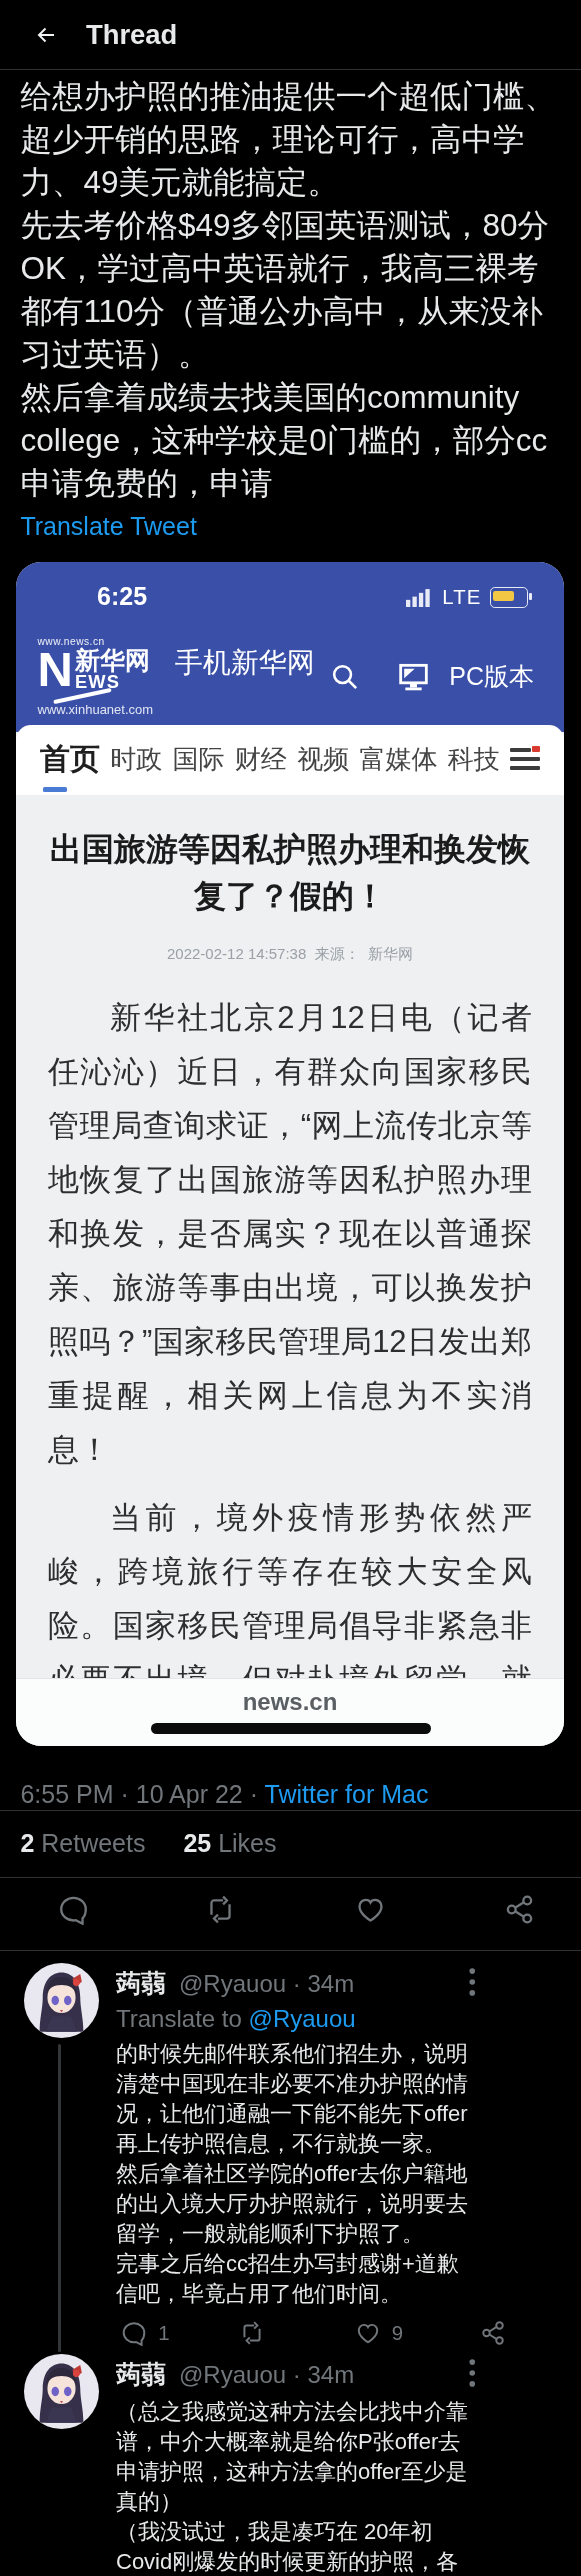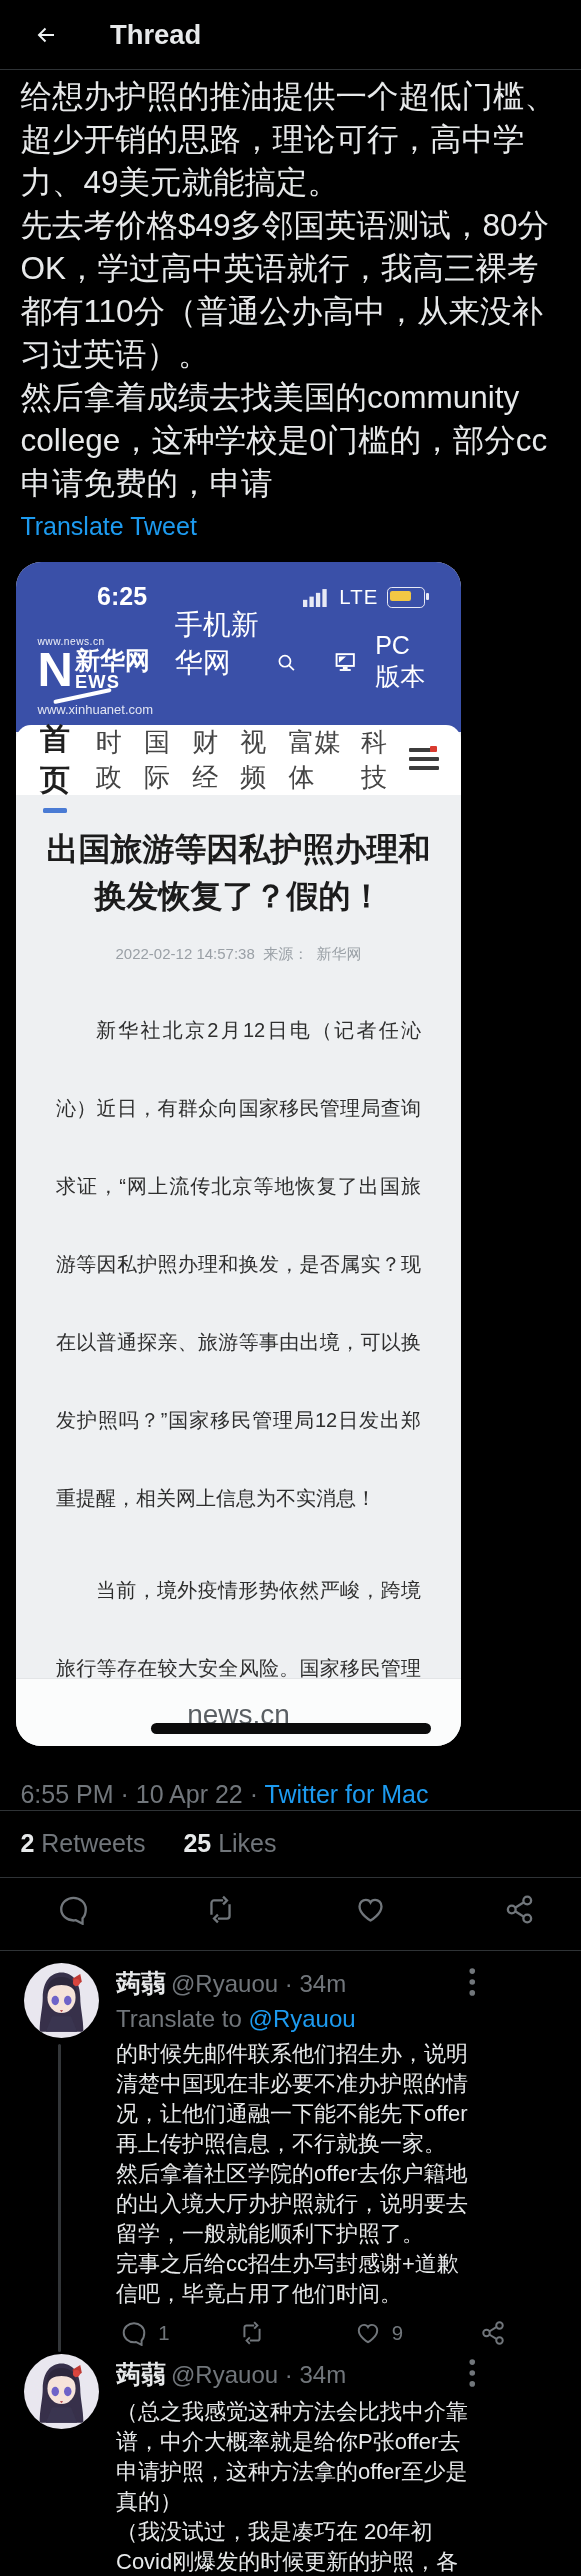--- a/index.html
+++ b/index.html
@@ -2,27 +2,27 @@
 <html style="font-size:8.6px"><head>
 <meta charset="utf-8">
 <style>
   html,body{margin:0;padding:0;background:#000;}
   .page{position:relative;width:581px;height:2576px;background:#000;overflow:hidden;
         font-family:"Liberation Sans",sans-serif;}
   
   .topbar{position:absolute;top:0;left:0;width:581px;height:69px;display:flex;align-items:center;
           border-bottom:1.1px solid #2f3336;background:#000;}
   .back{margin-left:34px;width:24px;height:24px;}
-  .topbar-title{margin-left:52px;color:#e7e9ea;font-size:27.4px;font-weight:700;}
+  .topbar-title{margin-left:28px;color:#e7e9ea;font-size:27.4px;font-weight:700;}
   
   .tweet-text{position:absolute;top:75px;left:20.4px;width:540px;color:#e7e9ea;
               font-size:31.5px;line-height:43px;white-space:pre-line;}
   .translate{position:absolute;top:512px;left:20.4px;color:#1d9bf0;font-size:25px;}
   
-  .card{position:absolute;top:562px;left:16px;width:445px;height:1184px;border-radius:25px;
+  .card{position:absolute;top:562px;left:16px;width:548px;height:1184px;border-radius:25px;
         overflow:hidden;background:#eef0f2;}
   .card-blue{position:relative;height:170px;background:#3a50a8;color:#fff;}
   .st-time{position:absolute;left:81px;top:20.4px;font-size:25px;font-weight:600;}
   .st-right{position:absolute;right:36px;top:24px;display:flex;align-items:center;gap:8.6px;}
   .lte{font-size:20.4px;font-weight:400;letter-spacing:1.1px;}
   .battery{position:relative;width:36px;height:18.3px;border:1.6px solid #e8eaf5;border-radius:4.8px;}
   .battery .fill{position:absolute;left:2.2px;top:2.2px;width:20.4px;height:10.8px;background:#f2c744;border-radius:2.2px;}
   .battery .tip{position:absolute;right:-4.8px;top:4.8px;width:2.7px;height:6.5px;background:#e8eaf5;border-radius:1.1px;}
   .site-row{position:absolute;left:21.5px;right:30px;bottom:16px;display:flex;align-items:flex-end;}
   .logo{line-height:1;color:#fff;}
@@ -45,43 +45,43 @@
   .nav-item{font-size:26px;color:#454545;}
   .burger{width:30px;height:24px;position:relative;}
   .burger .b{position:absolute;left:0;width:30px;height:4.3px;background:#3c3c3c;border-radius:1.1px;}
   .burger .b1{top:0;width:21.5px;}
   .burger .b2{top:9.1px;}
   .burger .b3{top:18.3px;}
   .burger .r{position:absolute;right:0;top:-1.1px;width:7.5px;height:5.4px;background:#d93a2f;border-radius:1.1px;}
   .card-body{position:relative;padding:0 24px;color:#2e2e2e;}
   .a-title{margin:31px 0 0;font-size:32px;line-height:47px;font-weight:700;color:#1b1b1b;text-align:center;}
   .a-date{margin-top:25px;text-align:center;font-size:15px;color:#9aa0a6;}
-  .a-p{margin:27px 16px 0;font-size:20px;line-height:78px;text-indent:2em;text-align:justify;}
+  .a-p{margin:27px 8px 0;font-size:31px;line-height:54px;text-indent:2em;text-align:justify;}
   .a-p2{margin-top:14px;}
   .a-clip{margin-top:0;height:18.3px;overflow:hidden;font-size:24px;line-height:54px;text-indent:2em;}
   .card-footer{position:absolute;left:0;right:0;bottom:0;height:67px;background:#fbfcfc;
                border-top:1.1px solid #e3e5e7;}
-  .url{margin-top:20px;text-align:center;font-size:28px;color:#5a5f63;}
+  .url{margin-top:9px;text-align:center;font-size:24px;color:#5a5f63;font-weight:bold;}
   .homepill{position:absolute;left:135px;bottom:12px;width:280px;height:10.8px;background:#0b0b0b;border-radius:6.5px;}
   
   .timestamp{position:absolute;top:1768px;left:20.4px;font-size:25px;color:#71767b;margin-top:12px;}
   .timestamp .blue{color:#1d9bf0;}
   .divider{position:absolute;left:0;width:581px;height:1.1px;background:#2f3336;}
   .stats{position:absolute;top:1829px;left:20.4px;font-size:25px;color:#71767b;}
   .stats b{color:#e7e9ea;font-weight:700;}
   .stats .gap{display:inline-block;width:24px;}
   .actions{position:absolute;top:1889px;left:0;width:581px;height:48px;}
   .act{position:absolute;top:5.4px;width:31px;height:31px;}
   
   .reply{position:absolute;left:0;width:494px;}
   .avatar{position:absolute;left:24px;top:4.3px;width:75px;height:75px;border-radius:50%;overflow:hidden;}
   .r-content{margin-left:116px;margin-right:18.3px;position:relative;}
   .r-head{display:flex;align-items:baseline;padding-top:7.5px;}
   .r-name{font-size:25px;font-weight:700;color:#e7e9ea;}
-  .r-meta{margin-left:5px;font-size:24px;color:#71767b;}
+  .r-meta{margin-left:13px;font-size:24px;color:#71767b;}
   .r-more{position:absolute;right:0;top:8.6px;width:6.5px;height:28px;}
   .r-replying{margin-top:5.4px;font-size:24px;color:#71767b;}
   .r-replying .blue{color:#1d9bf0;}
   .r-text{margin-top:6.5px;font-size:22px;line-height:30px;color:#e7e9ea;white-space:pre-line;}
   .r-actions{position:relative;margin-top:10.8px;height:34px;}
   .r-act{position:absolute;top:0;display:flex;align-items:center;gap:10.8px;color:#71767b;font-size:20.4px;}
   .r-act svg{width:26px;height:26px;}
   .connector{position:absolute;left:58px;top:2044px;width:3.2px;height:308px;background:#333639;border-radius:1.6px;}
   svg{display:block;}
 </style>

